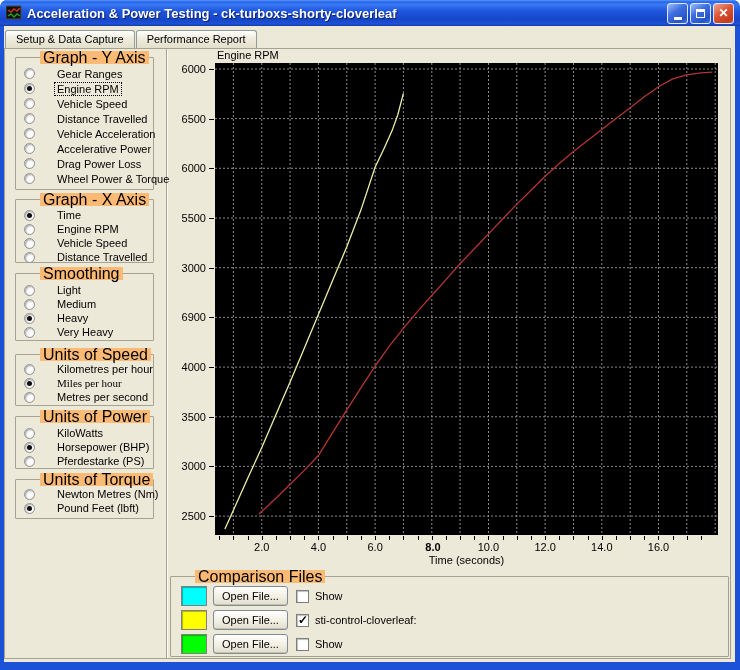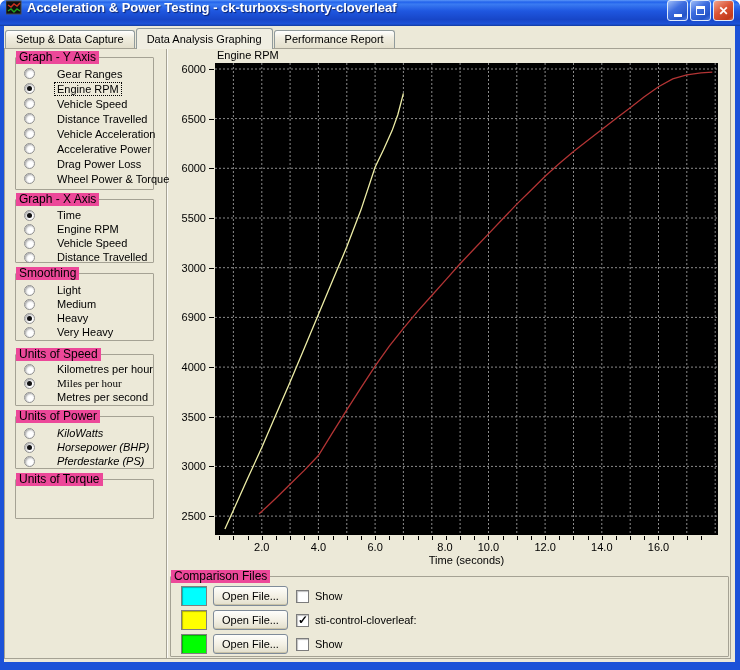--- a/index.html
+++ b/index.html
@@ -1,21 +1,21 @@
 <!DOCTYPE html>
 <html><head>
 <meta charset="utf-8">
 <style>
   * { box-sizing: border-box; margin: 0; padding: 0; }
   html,body { width:740px; height:670px; font-family:"Liberation Sans",sans-serif; }
   .window { position:absolute; inset:0; width:740px; height:670px;
             background:#1C52D8; border-radius:7px 7px 0 0; overflow:hidden; }
   .titlebar { position:absolute; left:0; top:0; width:740px; height:26px;
               background:linear-gradient(180deg,#5A96F7 0%,#2263EC 8%,#3A7BF2 16%,#1F57E0 42%,#1746C8 75%,#1D52D8 92%,#123A9E 100%);
-              display:flex; padding:0 6px; gap:5px; border-radius:7px 7px 0 0; }
+              display:flex; align-items:center; padding:0 6px; gap:5px; border-radius:7px 7px 0 0; }
   .app-icon { width:16px; height:16px; flex:0 0 16px; }
   .title-text { color:#fff; font-weight:bold; font-size:13px; text-shadow:1px 1px 1px rgba(0,0,30,.6); white-space:nowrap; }
   .win-buttons { margin-left:auto; display:flex; gap:2px; }
   .wbtn { width:21px; height:21px; border:1px solid #DDE9FB; border-radius:3px;
           display:flex; align-items:center; justify-content:center; }
   .wbtn.minb,.wbtn.maxb { background:linear-gradient(145deg,#9FBEF9 0%,#3E6EE0 40%,#2454C8 80%,#4A78E4 100%); }
   .wbtn.closeb { background:linear-gradient(145deg,#F0A58F 0%,#DB5436 45%,#C23A1C 85%,#E06B48 100%); }
   .glyph-min { width:8px; height:3px; background:#fff; margin-top:10px; }
   .glyph-max { width:9px; height:9px; border:1px solid #fff; border-top:3px solid #fff; }
   .glyph-close { color:#fff; font-size:12px; font-weight:bold; line-height:1; }
@@ -26,22 +26,22 @@
   .tab { margin-top:2px; height:18px; padding:2px 10px 0; font-size:11px; color:#000;
          background:linear-gradient(#FFFFFF,#F0EDDF 40%,#E3DFCC);
          border:1px solid #919B9C; border-bottom:none; border-radius:3px 3px 0 0; margin-right:1px; white-space:nowrap; }
   .tab.active { margin-top:0; height:21px; padding-top:4px; background:#F0EEE2; z-index:4; position:relative; }
   .tabpage { position:absolute; left:4px; top:48px; width:727px; height:611px;
              border:1px solid #A5A294; z-index:1; }
   .sidebar-divider { position:absolute; left:166px; top:49px; width:1px; height:609px;
                      background:#A5A294; box-shadow:1px 0 0 #FBFAF5; z-index:1; }
   
   .gbox { position:absolute; border:1px solid #A5A294; border-radius:1px; z-index:2; }
-  .gbox .legend { position:absolute; top:-7px; left:0; background:#ec4899; padding:0 3px;
-                  font-size:12px; line-height:13px; color:#000; white-space:nowrap; }
+  .gbox .legend { position:absolute; top:-7px; left:24px; background:#fdba74; padding:0 3px;
+                  font-size:16px; line-height:13px; color:#000; white-space:nowrap; }
   .opts { position:absolute; left:8px; top:0; right:1px; }
   .opt { display:flex; align-items:center; gap:20px; }
   .radio { width:11px; height:11px; border-radius:50%; background:#fff; border:1px solid #909090;
            box-shadow:inset 1px 1px 2px rgba(0,0,0,.35), inset -1px -1px 1px #fff; position:relative; flex:0 0 11px; }
   .radio.checked::after { content:""; position:absolute; left:2px; top:2px; width:5px; height:5px;
                           border-radius:50%; background:#111; }
   .rlabel { font-size:11px; color:#000; white-space:nowrap; padding:0 2px; }
   .rlabel.focused { outline:1px dotted #000; }
   
   .chart-region { position:absolute; inset:0; z-index:2; pointer-events:none; }
@@ -91,21 +91,20 @@
       <span class="wbtn closeb">
           <span class="glyph-close"></span>
         </span>
     </span>
   </div>
 
   <div class="client"></div>
 
   <div class="tabstrip">
     <div class="tab">Setup &amp; Data Capture</div>
-    <div class="tab active">Data Analysis Graphing</div>
     <div class="tab">Performance Report</div>
   </div>
   <div class="tabpage"></div>
   <div class="sidebar-divider"></div>
 
   <div id="sidebar">
       <div class="gbox" style="left: 15px; width: 139px; top: 57px; height: 133px;">
         <span class="legend">Graph - Y Axis</span>
         <div class="opts" style="padding-top: 8px;">
           <div class="opt" style="height: 15px;">
@@ -196,37 +195,47 @@
             <span class="rlabel">Miles per hour</span>
           </div>
           <div class="opt" style="height: 14px;">
             <span class="radio"></span>
             <span class="rlabel">Metres per second</span>
           </div>
         </div>
       </div>
       <div class="gbox" style="left: 15px; width: 139px; top: 416px; height: 53px;">
         <span class="legend">Units of Power</span>
-        <div class="opts" style="padding-top: 9px; font-style: italic;">
+        <div class="opts" style="padding-top: 9px;">
           <div class="opt" style="height: 14px;">
             <span class="radio"></span>
             <span class="rlabel">KiloWatts</span>
           </div>
           <div class="opt" style="height: 14px;">
             <span class="radio checked"></span>
             <span class="rlabel">Horsepower (BHP)</span>
           </div>
           <div class="opt" style="height: 14px;">
             <span class="radio"></span>
             <span class="rlabel">Pferdestarke (PS)</span>
           </div>
         </div>
       </div>
       <div class="gbox" style="left: 15px; width: 139px; top: 479px; height: 40px;">
         <span class="legend">Units of Torque</span>
+        <div class="opts" style="padding-top: 7px;">
+          <div class="opt" style="height: 14px;">
+            <span class="radio"></span>
+            <span class="rlabel">Newton Metres (Nm)</span>
+          </div>
+          <div class="opt" style="height: 14px;">
+            <span class="radio checked"></span>
+            <span class="rlabel">Pound Feet (lbft)</span>
+          </div>
+        </div>
       </div>
     </div>
 
   <div class="chart-region">
     <div class="chart-title">Engine RPM</div>
     <svg id="plot" width="503" height="472" viewBox="0 0 503 472">
         <line x1="0" x2="503" y1="453.1" y2="453.1" stroke="#8A8A8A" stroke-dasharray="2,2"></line>
         <line x1="0" x2="503" y1="403.4" y2="403.4" stroke="#8A8A8A" stroke-dasharray="2,2"></line>
         <line x1="0" x2="503" y1="353.8" y2="353.8" stroke="#8A8A8A" stroke-dasharray="2,2"></line>
         <line x1="0" x2="503" y1="304.1" y2="304.1" stroke="#8A8A8A" stroke-dasharray="2,2"></line>
@@ -311,21 +320,21 @@
         <div class="xtick" style="left: 615.983px;"></div>
         <div class="xtick" style="left: 630.152px;"></div>
         <div class="xtick" style="left: 644.321px;"></div>
         <div class="xtick" style="left: 658.49px;"></div>
         <div class="xtick" style="left: 672.659px;"></div>
         <div class="xtick" style="left: 686.828px;"></div>
         <div class="xtick" style="left: 700.997px;"></div>
         <div class="xtick-label" style="left: 243.758px;">2.0</div>
         <div class="xtick-label" style="left: 300.434px;">4.0</div>
         <div class="xtick-label" style="left: 357.11px;">6.0</div>
-        <div class="xtick-label" style="left: 427px;">8.0</div>
+        <div class="xtick-label" style="left: 415px; font-weight: bold;">8.0</div>
         <div class="xtick-label" style="left: 470.462px;">10.0</div>
         <div class="xtick-label" style="left: 527.138px;">12.0</div>
         <div class="xtick-label" style="left: 583.814px;">14.0</div>
         <div class="xtick-label" style="left: 640.49px;">16.0</div>
       </div>
     <div class="xaxis-title">Time (seconds)</div>
   </div>
 
   <div class="gbox comparison">
     <span class="legend">Comparison Files</span>

